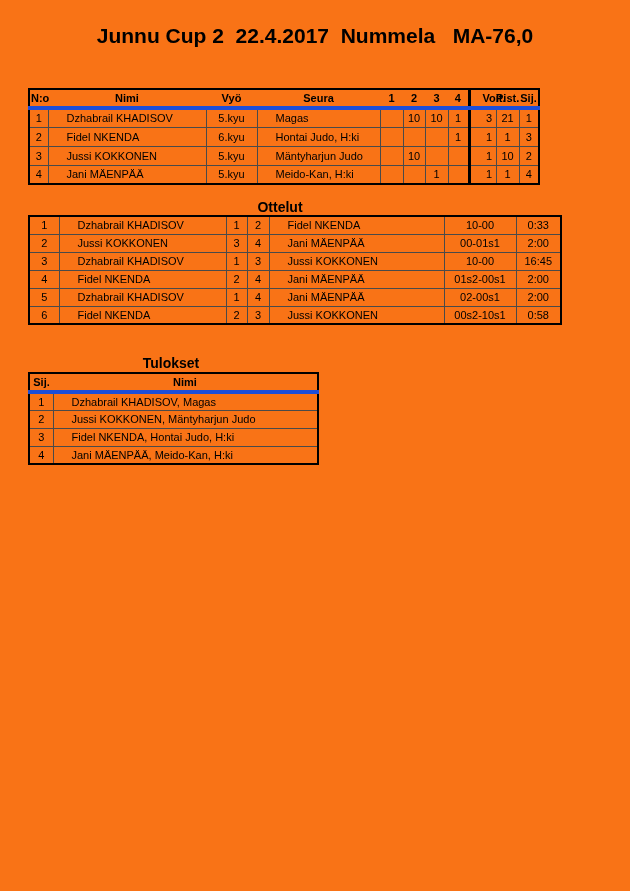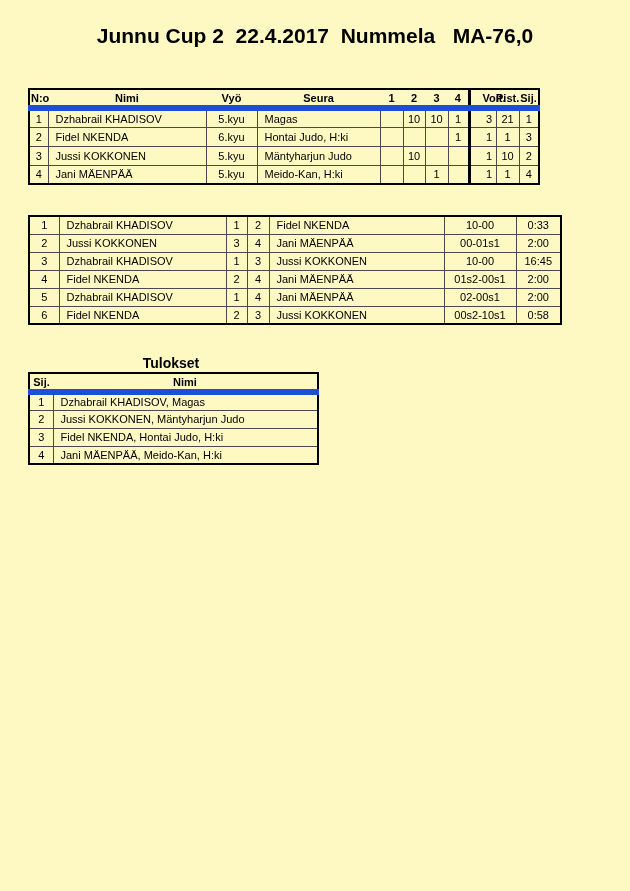--- a/index.html
+++ b/index.html
@@ -1,20 +1,20 @@
 <!DOCTYPE html>
 <html><head>
 <meta charset="utf-8">
 <style>
   html, body { margin: 0; padding: 0; background: #ffffff; }
   .page {
     position: relative;
     width: 630px;
     height: 891px;
-    background: #fef9c3;
+    background: #f97316;
     font-family: "Liberation Sans", sans-serif;
     color: #000000;
     overflow: hidden;
   }
   .event-title {
     position: absolute;
     top: 24px; left: 0; width: 630px;
     text-align: center;
     font-size: 21px;
     font-weight: bold;
@@ -45,21 +45,21 @@
     font-size: 11px;
     color: #000;
   }
   .t-competitors { top: 88px;  left: 28px; width: 510px; }
   .t-matches     { top: 215px; left: 28px; width: 532px; }
   .t-results     { top: 372px; left: 28px; width: 289px; }
 
   table { border: 2px solid #000; }
   th {
     border: none;
-    border-bottom: 6px solid #1d4ed8;
+    border-bottom: 4px solid #1d4ed8;
     font-weight: bold;
     padding: 0;
     text-align: center;
     white-space: nowrap;
     overflow: visible;
   }
   td {
     border: 1px solid #4a4a4a;
     padding: 0;
     text-align: center;
@@ -67,21 +67,21 @@
     overflow: hidden;
     vertical-align: middle;
   }
   .hdr-row  { height: 19px; }
   .t-competitors tr { height: 19px; }
   .t-matches tr     { height: 18px; }
   .t-matches tr.hdr-row { height: 19px; }
   .t-results tr     { height: 18px; }
   .t-results tr.hdr-row { height: 19px; }
 
-  th.left, td.left { text-align: left; padding-left: 7px; }
+  th.left, td.left { text-align: left; padding-left: 18px; }
   th.edge { text-align: left; padding-left: 1px; }
   .sep { border-left: 3px solid #000 !important; padding-left: 12px; }
 </style>
 </head>
 <body>
 
 <div class="page">
 
   <div class="event-title">Junnu Cup 2  22.4.2017  Nummela   MA-76,0</div>
 
@@ -161,20 +161,21 @@
       <td></td>
       <td>1</td>
       <td></td>
       <td class="sep">1</td>
       <td>1</td>
       <td>4</td>
     </tr>
   </tbody>
     </table>
 
+  <div class="section-caption caption-matches">Ottelut</div>
   <table class="t-matches">
     <colgroup>
       <col style="width:30px">
         <col style="width:167px">
         <col style="width:21px">
         <col style="width:22px">
       <col style="width:175px">
         <col style="width:72px">
         <col style="width:45px">
     </colgroup>

